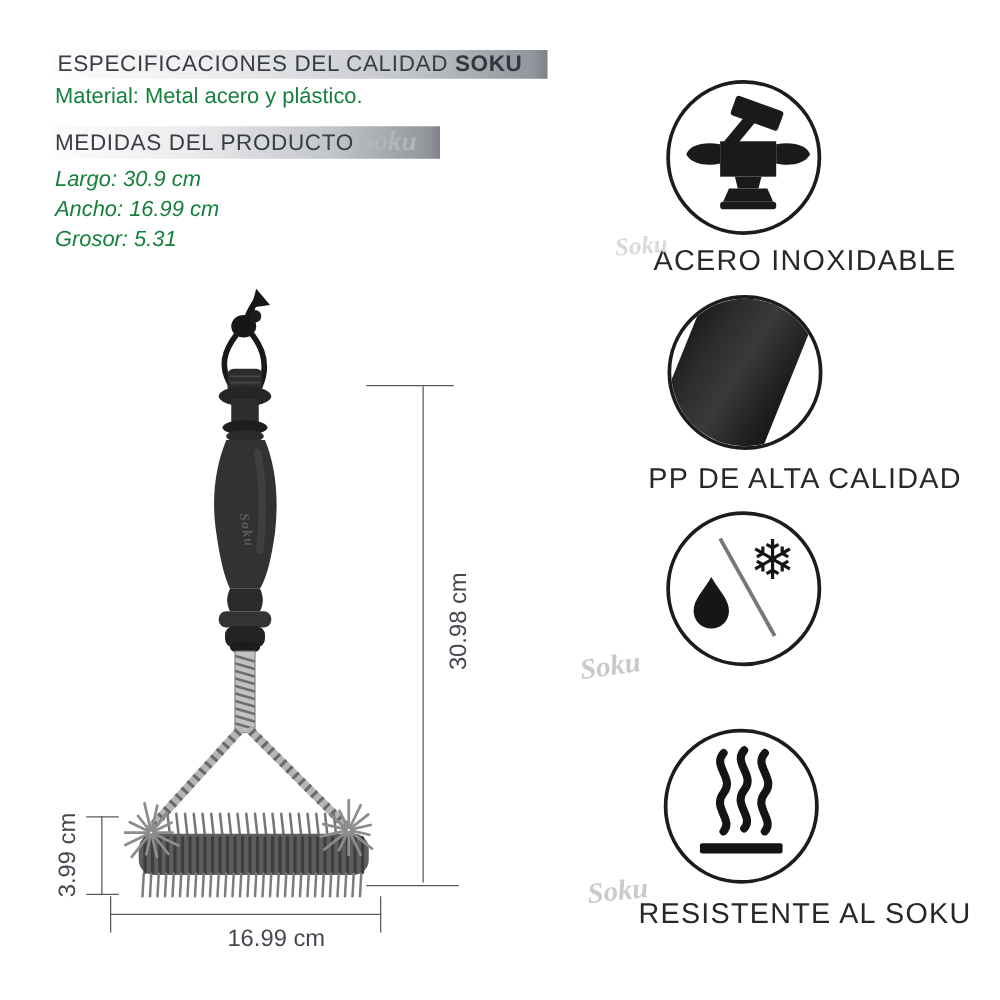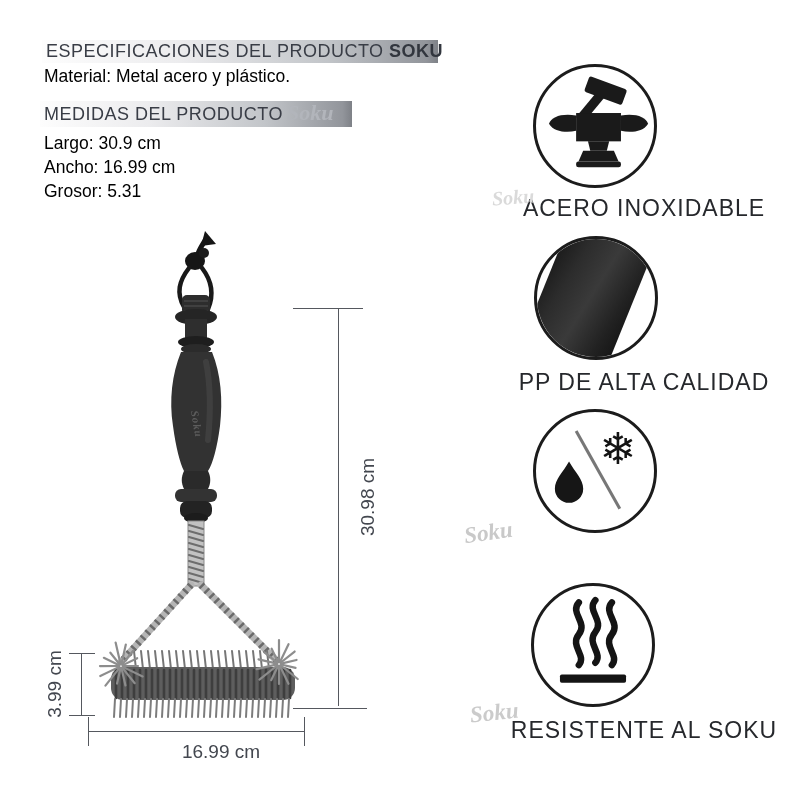--- a/index.html
+++ b/index.html
@@ -9,24 +9,24 @@
   }
   
   .spec-bar{
     position:absolute;height:23px;line-height:23px;padding-left:4px;
     background:linear-gradient(to right,#fdfdfd 0%,#ececee 35%,#c2c5c9 72%,#92959b 97%,#7e8187 100%);
     font-size:18px;letter-spacing:.5px;color:#393d46;white-space:nowrap;
   }
   #spec-title-bar{left:42px;top:40px;width:392px;}
   #measures-bar{left:40px;top:101px;width:308px;height:26px;line-height:26px;}
   .spec-bar b{font-weight:bold;color:#32363e;}
-  .spec-text{position:absolute;font-size:17.5px;color:#000000;}
+  .spec-text{position:absolute;font-size:17.5px;color:#15803d;}
   #material-line{left:44px;top:66px;}
   #measure-lines{left:44px;top:131px;line-height:24px;}
-  #measure-lines span{display:block;}
+  #measure-lines span{display:block;font-style:italic;}
   
   .wm{
     position:absolute;font-family:"Liberation Serif", serif;font-style:italic;font-weight:bold;
     color:#c6c9cd;white-space:nowrap;pointer-events:none;
   }
   .wm-bar{left:287px;top:100px;font-size:22px;color:#b2b5bb;}
   .wm-acero{left:492px;top:186px;font-size:20px;color:#dadada;transform:rotate(-4deg);}
   .wm-nieve{left:464px;top:520px;font-size:23px;color:#c9c9c9;transform:rotate(-8deg);}
   .wm-calor{left:470px;top:700px;font-size:23px;color:#cbcbcb;transform:rotate(-6deg);}
   .wm-handle{
@@ -62,21 +62,21 @@
   }
   
   #brush-svg{position:absolute;left:0;top:0;pointer-events:none;}
 </style>
 </head>
 <body>
 
 <div class="stage">
 
   <div id="spec-title-bar" class="spec-bar">
-    <span>ESPECIFICACIONES DEL PRODUCTO</span>
+    <span>ESPECIFICACIONES DEL CALIDAD</span>
     <b>SOKU</b>
   </div>
   <div id="material-line" class="spec-text">Material: Metal acero y plástico.</div>
 
   <div id="measures-bar" class="spec-bar">
     <span>MEDIDAS DEL PRODUCTO</span>
   </div>
   <span class="wm wm-bar">Soku</span>
 
   <div id="measure-lines" class="spec-text">

